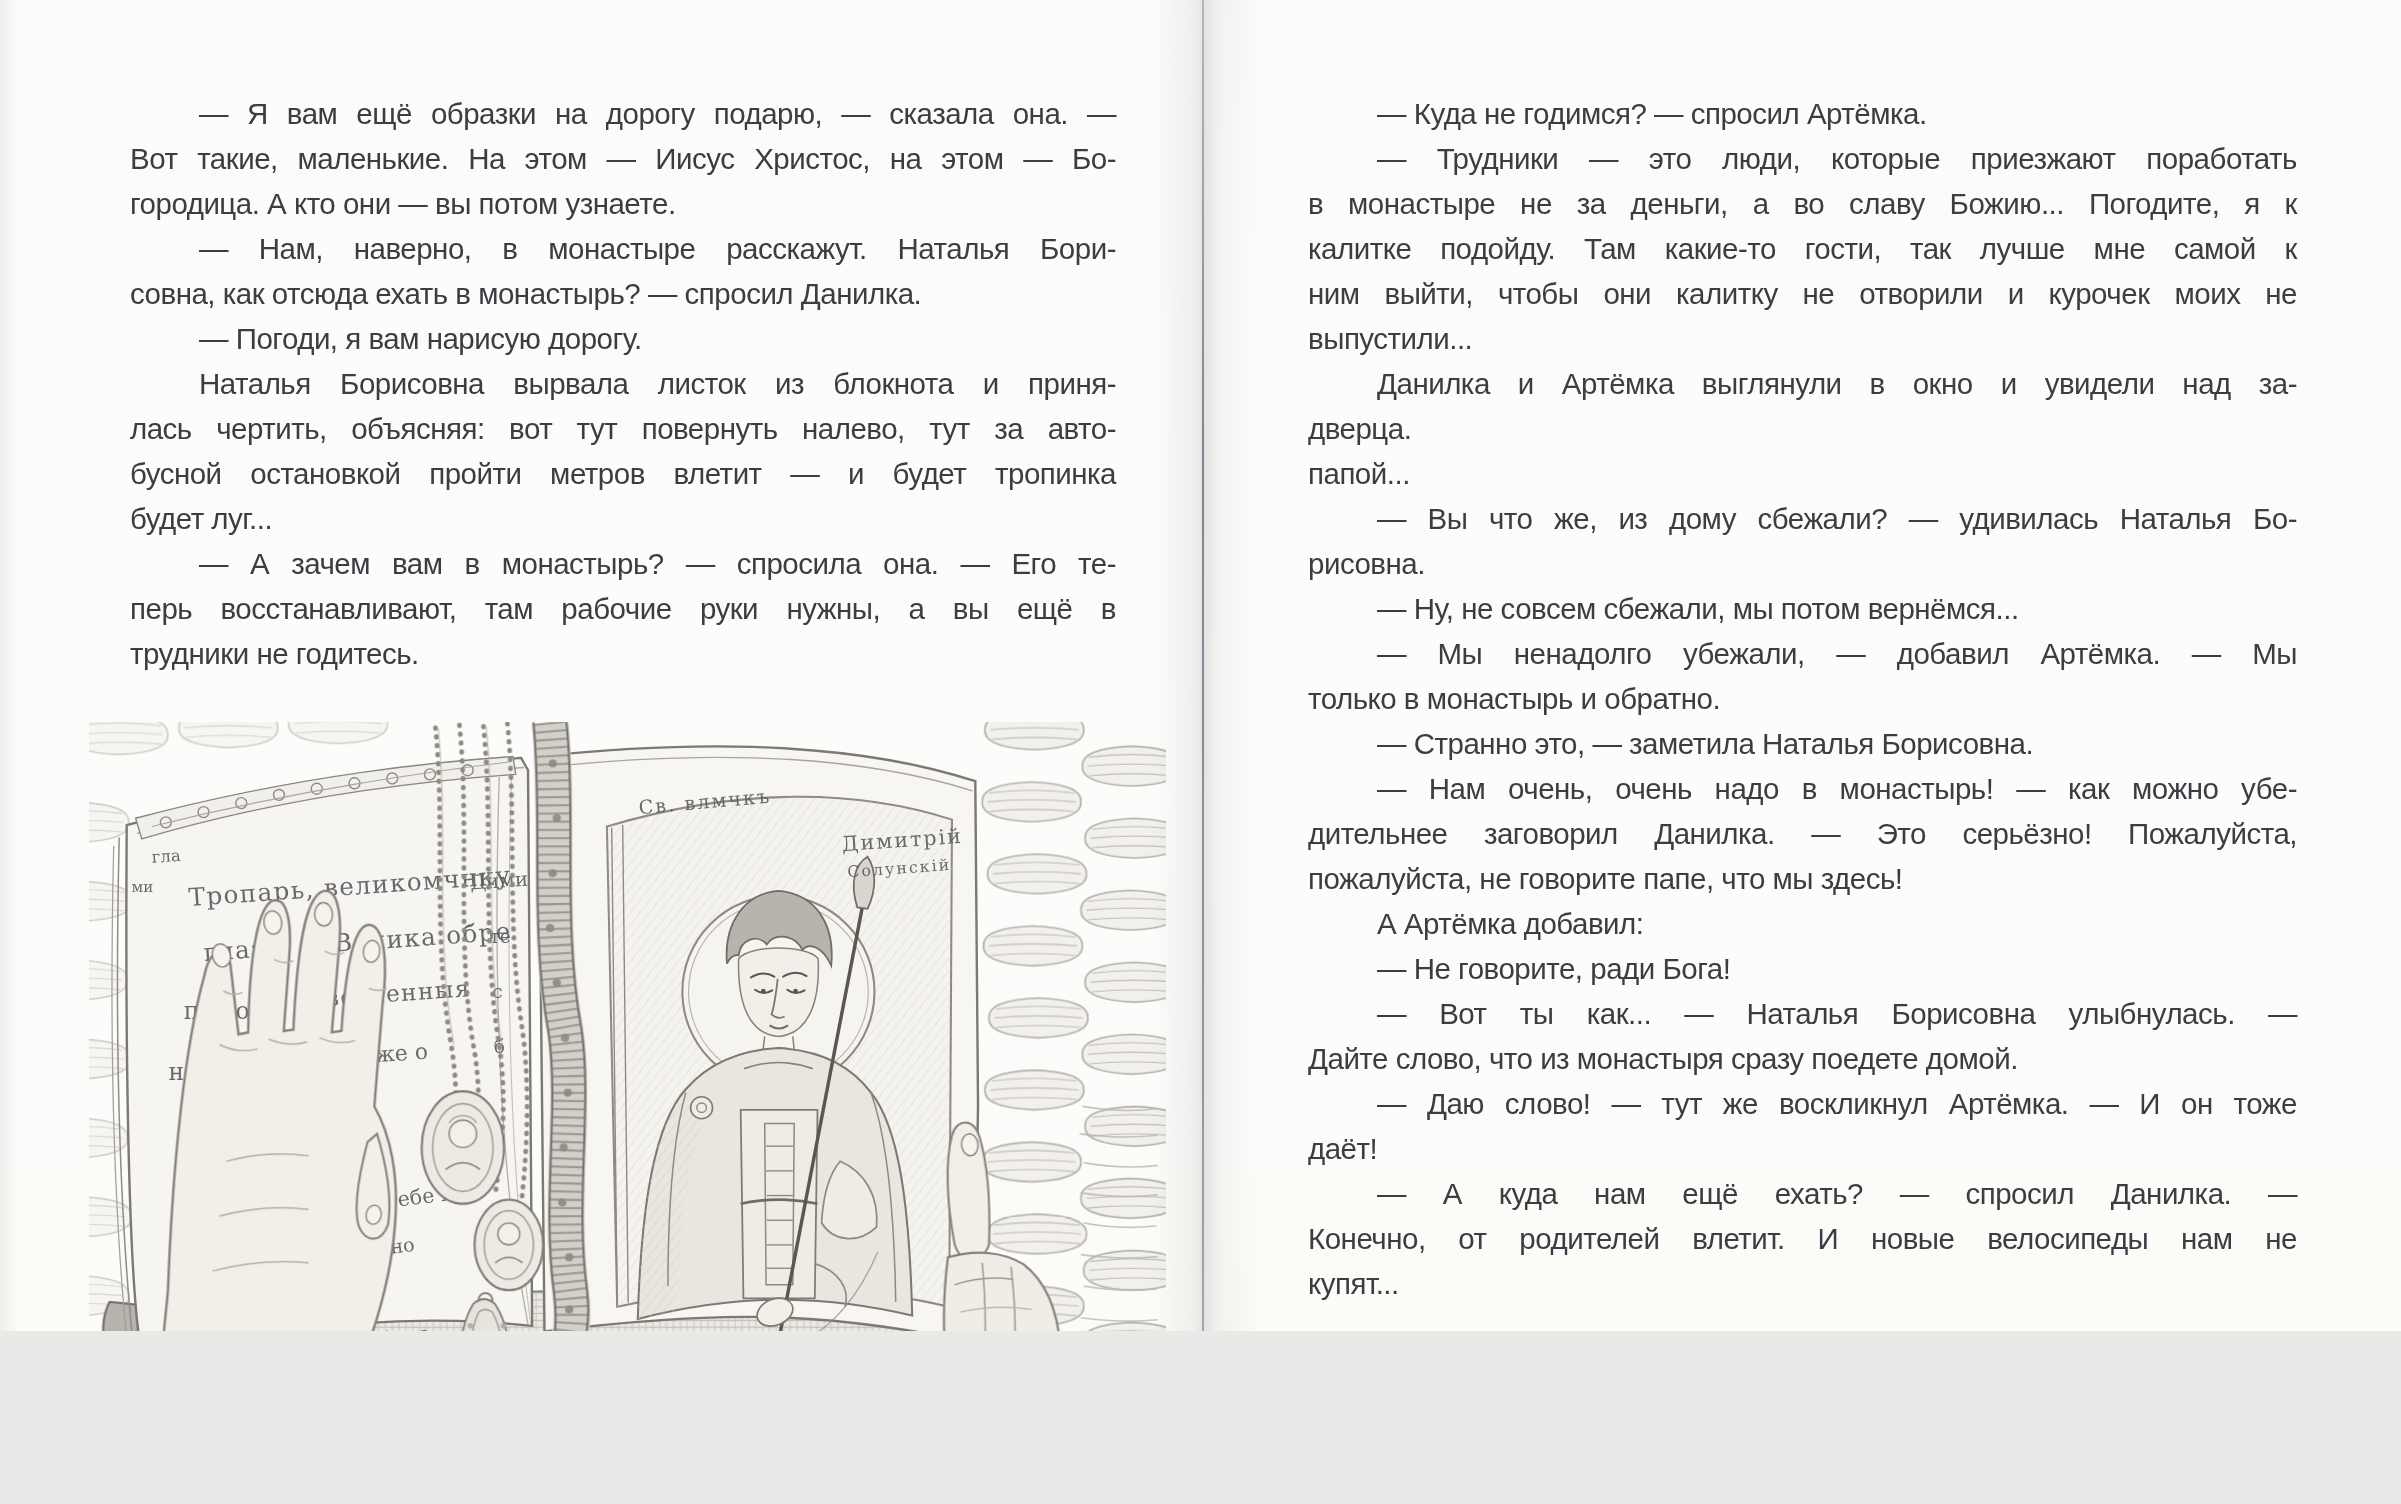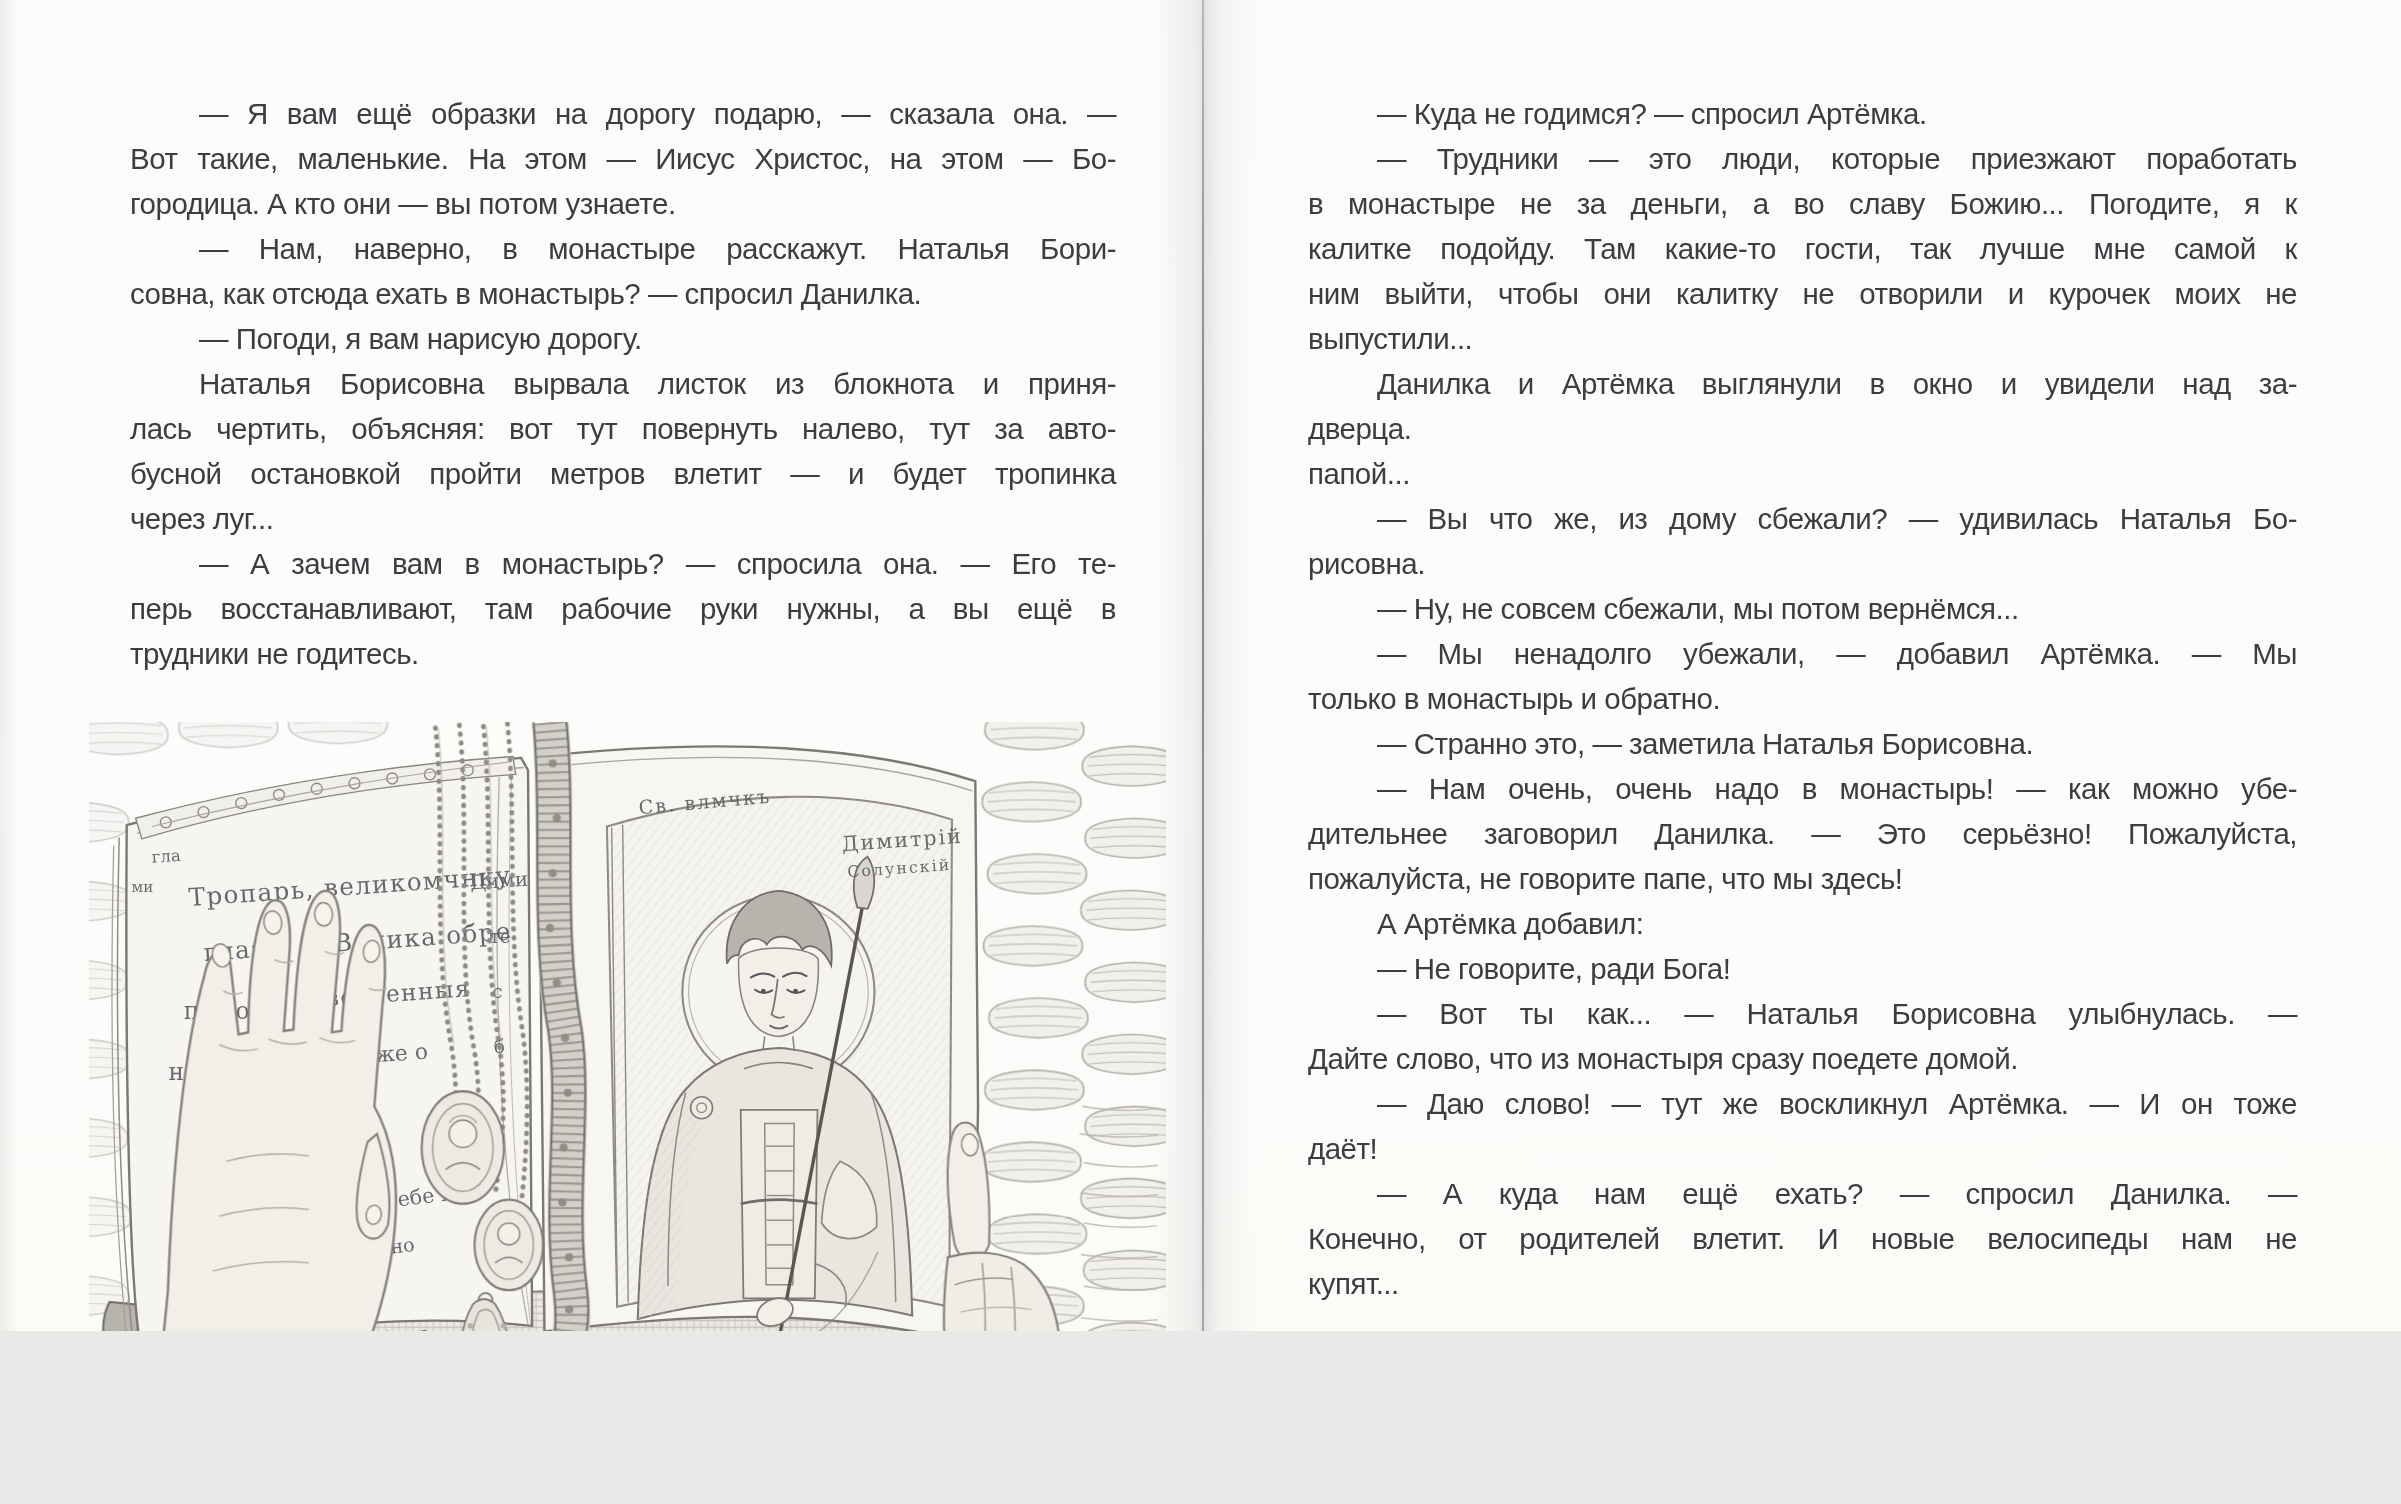--- a/index.html
+++ b/index.html
@@ -45,21 +45,21 @@
   <div class="textcol" id="left-lines">
       <div class="line just ind">— Я вам ещё образки на дорогу подарю, — сказала она. —</div>
       <div class="line just">Вот такие, маленькие. На этом — Иисус Христос, на этом — Бо-</div>
       <div class="line">городица. А кто они — вы потом узнаете.</div>
       <div class="line just ind">— Нам, наверно, в монастыре расскажут. Наталья Бори-</div>
       <div class="line">совна, как отсюда ехать в монастырь? — спросил Данилка.</div>
       <div class="line ind">— Погоди, я вам нарисую дорогу.</div>
       <div class="line just ind">Наталья Борисовна вырвала листок из блокнота и приня-</div>
       <div class="line just">лась чертить, объясняя: вот тут повернуть налево, тут за авто-</div>
       <div class="line just">бусной остановкой пройти метров влетит — и будет тропинка</div>
-      <div class="line">через луг...</div>
+      <div class="line">будет луг...</div>
       <div class="line just ind">— А зачем вам в монастырь? — спросила она. — Его те-</div>
       <div class="line just">перь восстанавливают, там рабочие руки нужны, а вы ещё в</div>
       <div class="line">трудники не годитесь.</div>
     </div>
 
   <div class="textcol" id="right-lines">
       <div class="line ind">— Куда не годимся? — спросил Артёмка.</div>
       <div class="line just ind">— Трудники — это люди, которые приезжают поработать</div>
       <div class="line just">в монастыре не за деньги, а во славу Божию... Погодите, я к</div>
       <div class="line just">калитке подойду. Там какие-то гости, так лучше мне самой к</div>

